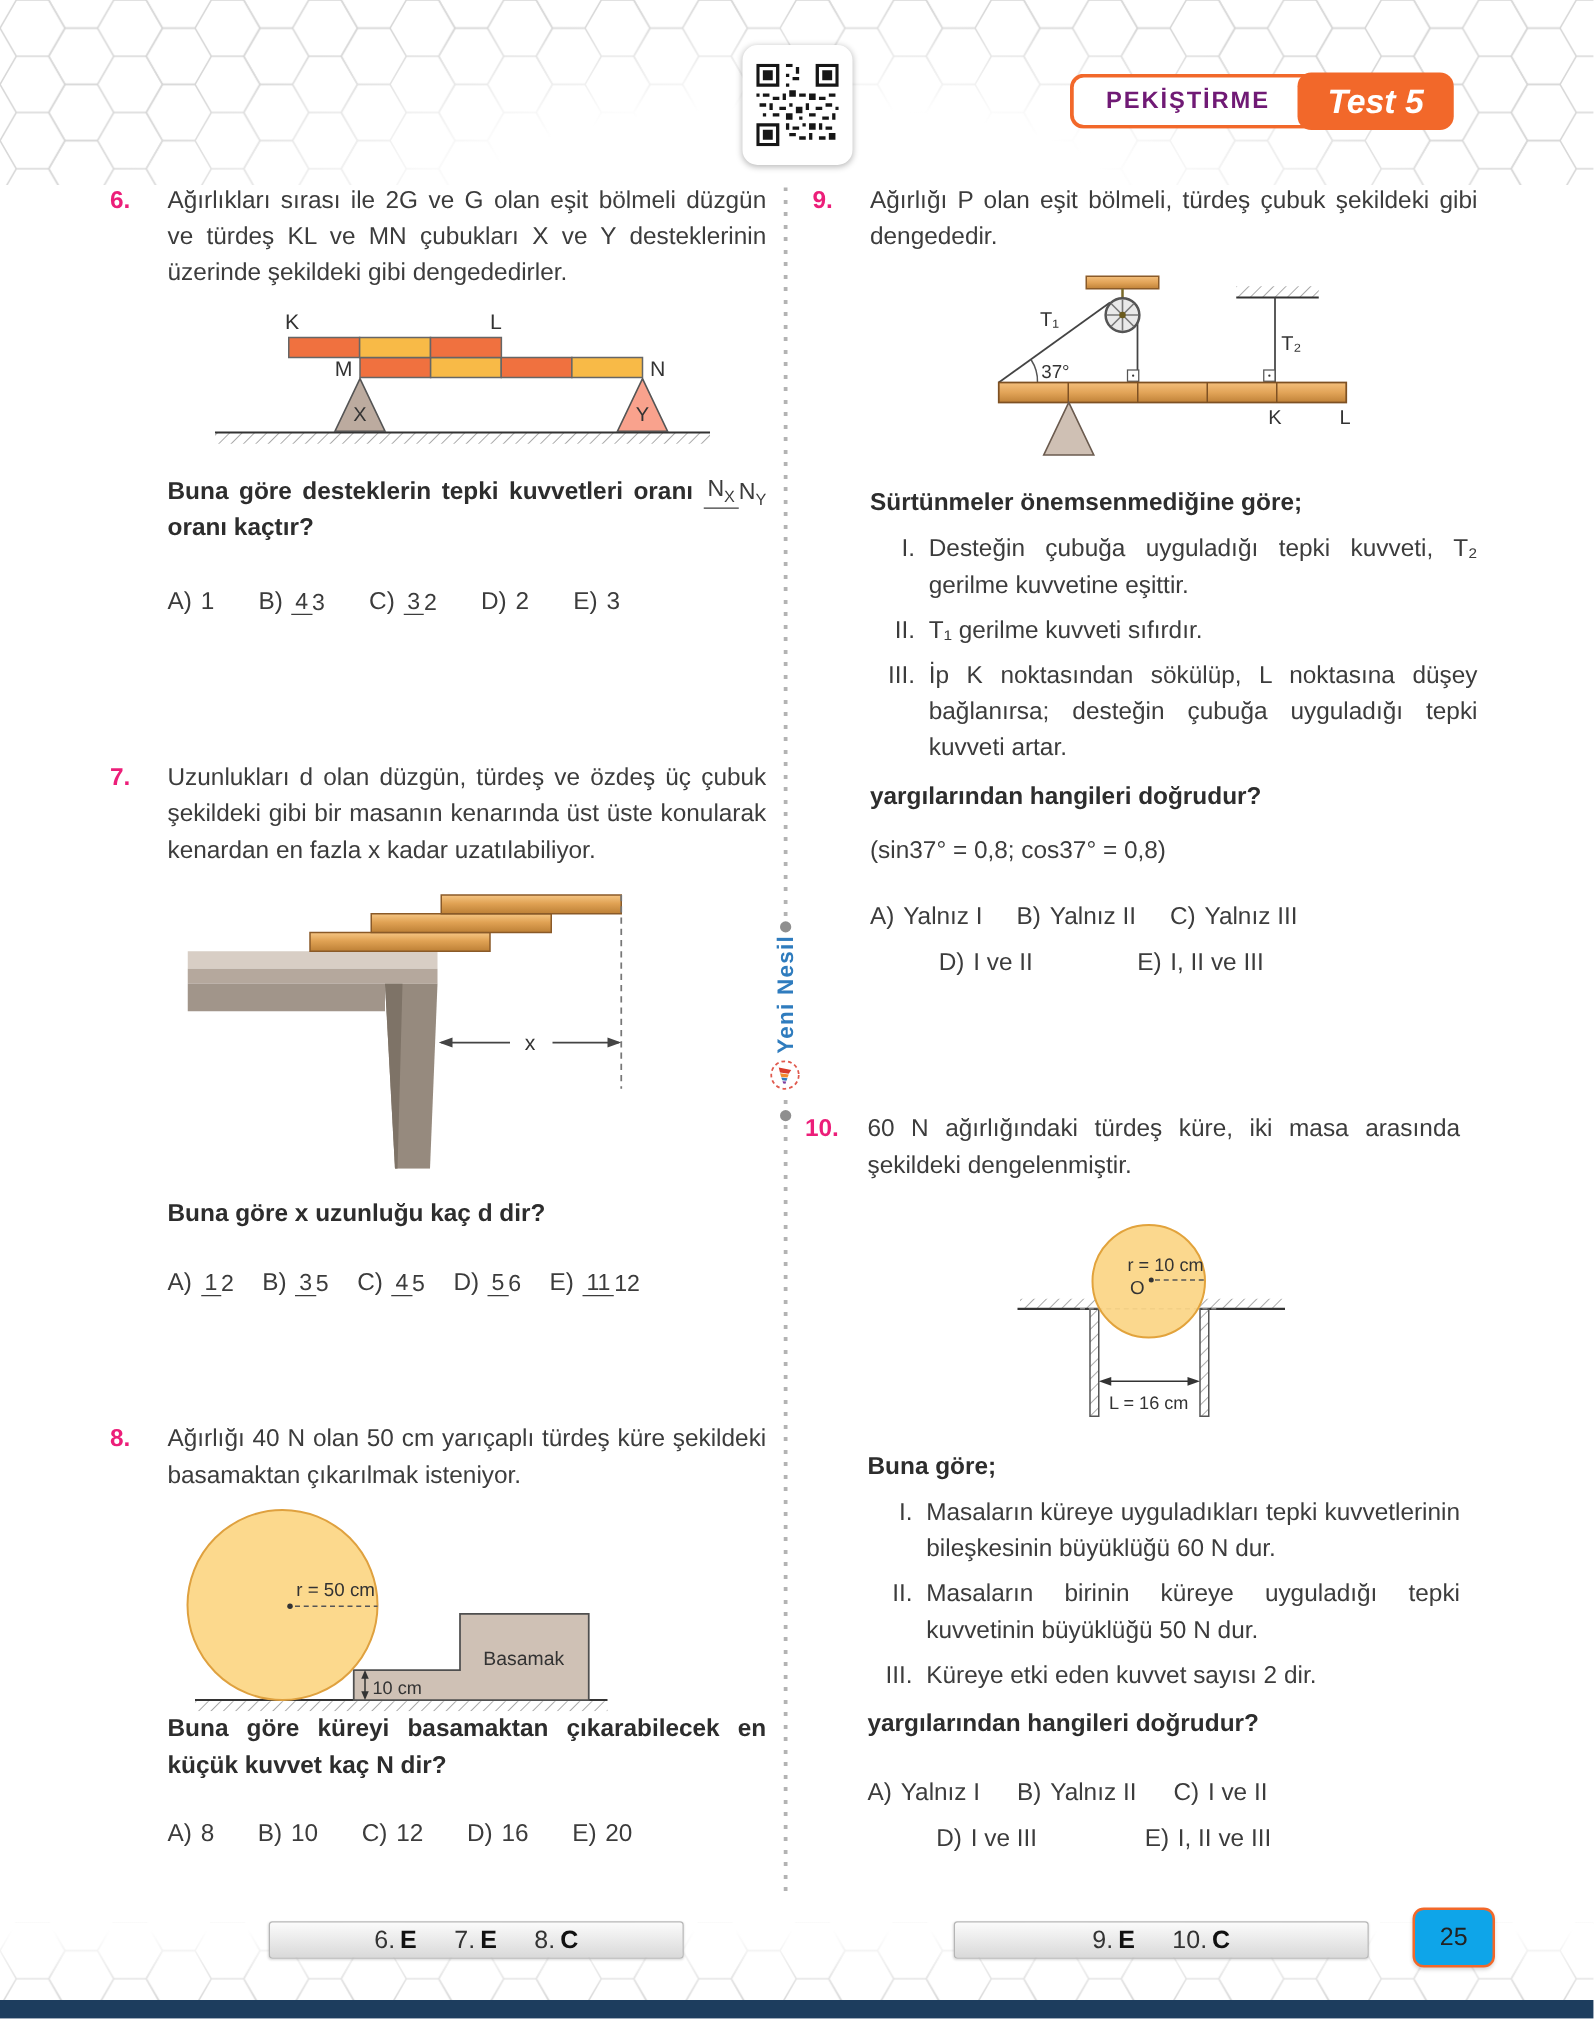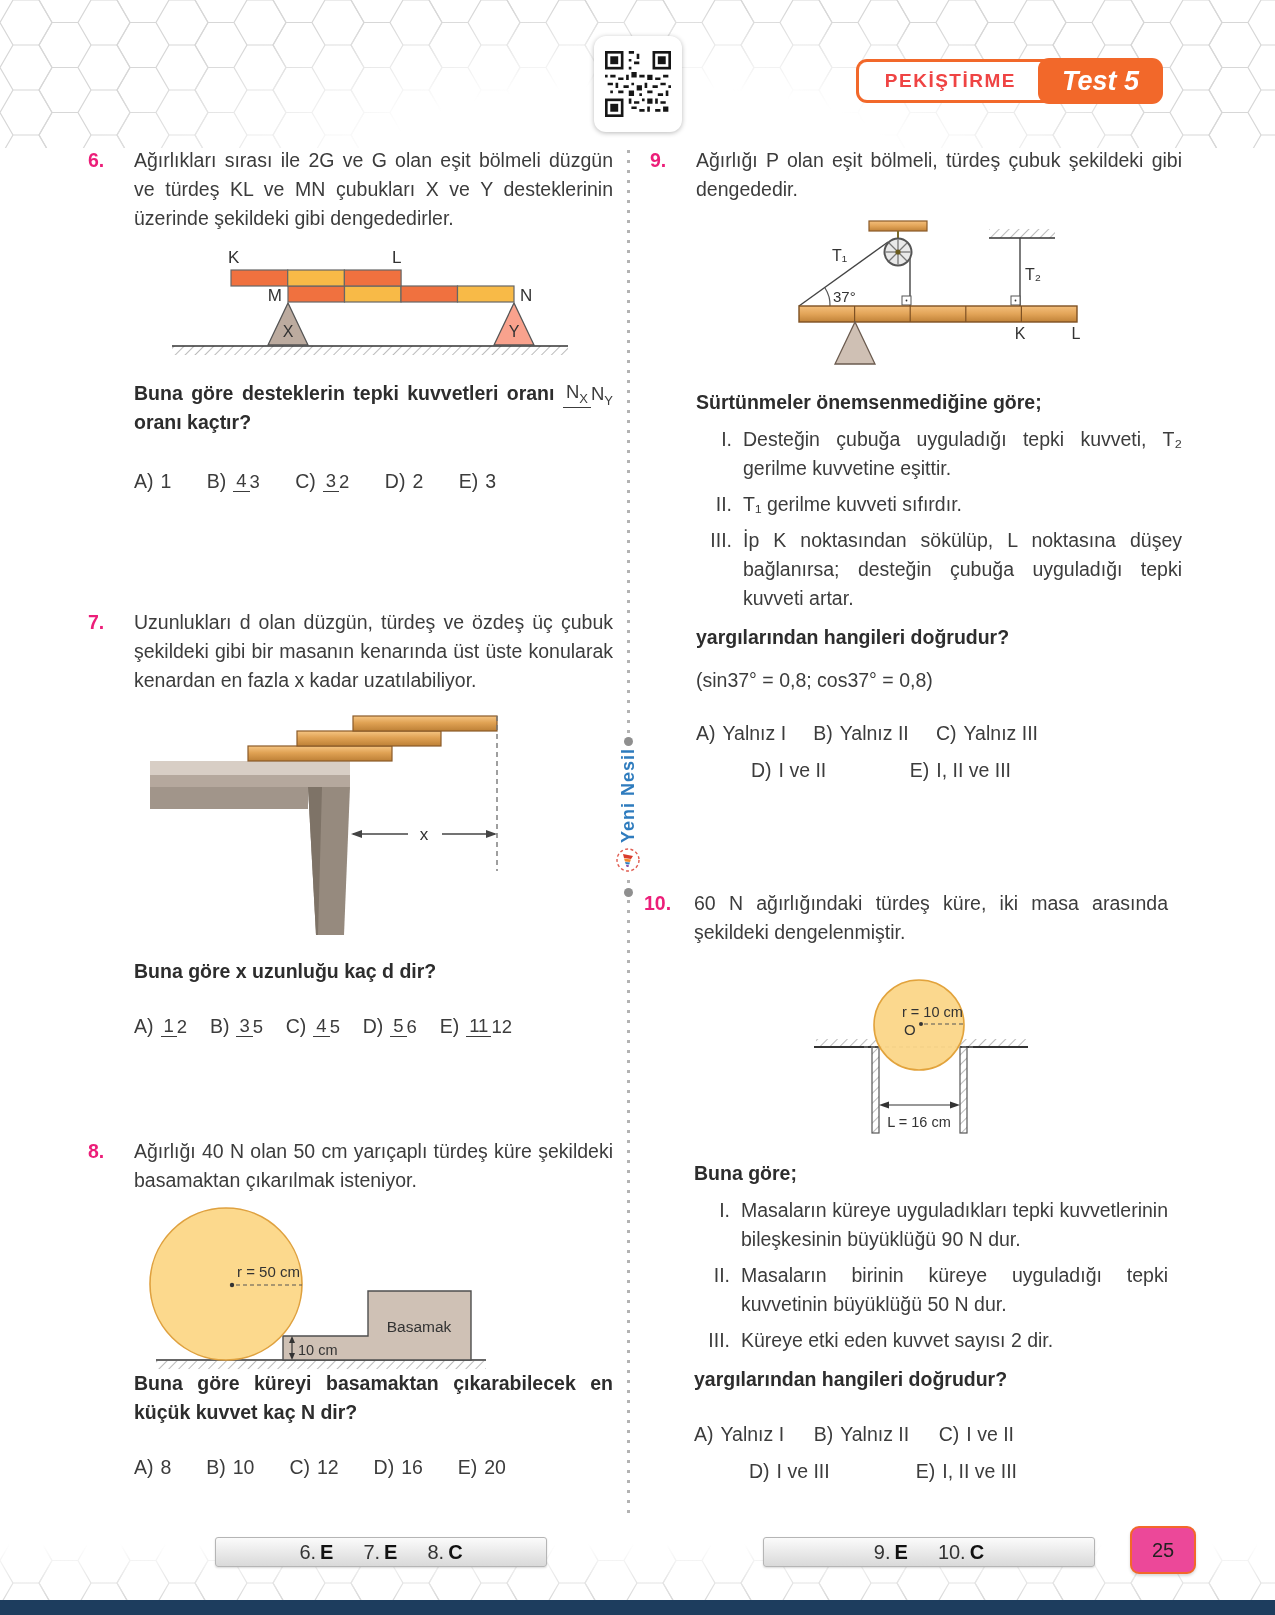--- a/index.html
+++ b/index.html
@@ -3,21 +3,21 @@
 <meta charset="utf-8">
 <style>
   html,body{margin:0;padding:0;background:#fff;}
   .page{position:relative;width:1275px;height:1615px;background:#fff;overflow:hidden;
         font-family:"Liberation Sans",sans-serif;color:#3c3c3c;}
   
   .qr-box{position:absolute;left:594px;top:36px;width:88px;height:96px;background:#fff;
           border-radius:12px;box-shadow:0 1px 5px rgba(0,0,0,.28);display:flex;align-items:center;justify-content:center;}
   .badges{position:absolute;top:58px;right:112px;display:flex;align-items:center;height:46px;}
   .badge-white{background:#fff;border:3px solid #f2682a;border-radius:11px;height:38px;display:flex;align-items:center;
-               padding:0 30px 0 26px;color:#ef4444;font-weight:bold;font-size:19px;letter-spacing:1.5px;
+               padding:0 30px 0 26px;color:#701a75;font-weight:bold;font-size:19px;letter-spacing:1.5px;
                border-right:none;border-top-right-radius:0;border-bottom-right-radius:0;}
   .badge-orange{background:#f2682a;border-radius:11px;height:46px;display:flex;align-items:center;justify-content:center;
                 padding:0 24px;color:#fff;font-weight:bold;font-style:italic;font-size:27px;margin-left:-8px;z-index:2;}
   
   .hex-top{position:absolute;left:0;top:0;width:1275px;height:148px;pointer-events:none;}
   .hex-bottom{position:absolute;left:0;top:1538px;width:1275px;height:62px;pointer-events:none;}
   .hex-fade-top{position:absolute;left:0;top:0;width:1275px;height:148px;
       background:radial-gradient(ellipse 55% 120% at 50% 100%,#fff 35%,rgba(255,255,255,0) 80%);pointer-events:none;}
   .hex-fade-bottom{position:absolute;left:0;top:1538px;width:1275px;height:62px;
       background:linear-gradient(to bottom,#fff 10%,rgba(255,255,255,.15));pointer-events:none;}
@@ -49,21 +49,21 @@
   .item{display:flex;margin:7px 0;}
   .roman{flex:none;width:36px;text-align:right;margin-right:11px;}
   .itext{flex:1;text-align:justify;}
   .note{margin-top:14px;}
   .optrow2{display:flex;margin-left:55px;width:260px;justify-content:space-between;font-size:19.5px;}
   
   .ansbar{position:absolute;height:28px;border:1px solid #b5b5b5;border-radius:3px;
           background:linear-gradient(#fbfbfb,#d9d9d9);display:flex;align-items:center;justify-content:center;
           gap:30px;font-size:20px;color:#333;box-shadow:0 1px 2px rgba(0,0,0,.15);}
   .ans b{margin-left:4px;color:#111;}
-  .pagebox{position:absolute;left:1130px;top:1526px;width:62px;height:44px;background:#ec4899;
+  .pagebox{position:absolute;left:1130px;top:1526px;width:62px;height:44px;background:#0ea5e9;
            border:2px solid #f2682a;border-radius:9px;display:flex;align-items:center;justify-content:center;
            font-size:20px;color:#222;box-shadow:0 2px 3px rgba(0,0,0,.15);}
   svg text{font-family:"Liberation Sans",sans-serif;}
 </style>
 </head>
 <body>
 
 <div class="page">
 
   <svg class="hex-top" aria-hidden="true">
@@ -490,21 +490,21 @@
             <polygon points="158,150 148,146.5 148,153.5" fill="#333" stroke="none"></polygon>
           </g>
           <text x="117" y="172" font-size="14.5" fill="#333" text-anchor="middle">L = 16 cm</text>
         </svg>
 
         <div class="prompt" style="margin-top:16px;">Buna göre;</div>
 
         <div style="margin-top:8px;">
           <div class="item">
             <span class="roman">I.</span>
-            <span class="itext">Masaların küreye uyguladıkları tepki kuvvetlerinin bileşkesinin büyüklüğü 90 N dur.</span>
+            <span class="itext">Masaların küreye uyguladıkları tepki kuvvetlerinin bileşkesinin büyüklüğü 60 N dur.</span>
           </div>
           <div class="item">
             <span class="roman">II.</span>
             <span class="itext">Masaların birinin küreye uyguladığı tepki kuvvetinin büyüklüğü 50 N dur.</span>
           </div>
           <div class="item">
             <span class="roman">III.</span>
             <span class="itext">Küreye etki eden kuvvet sayısı 2 dir.</span>
           </div>
         </div>

